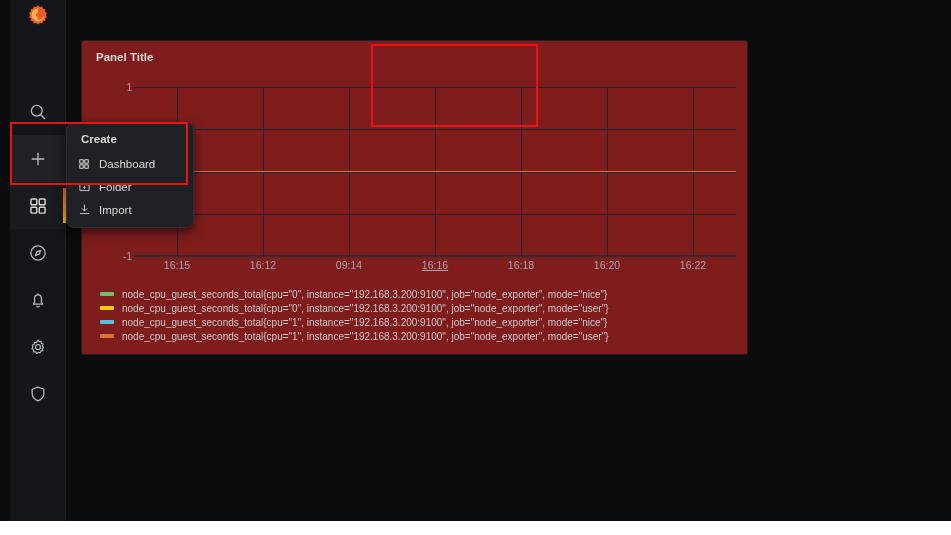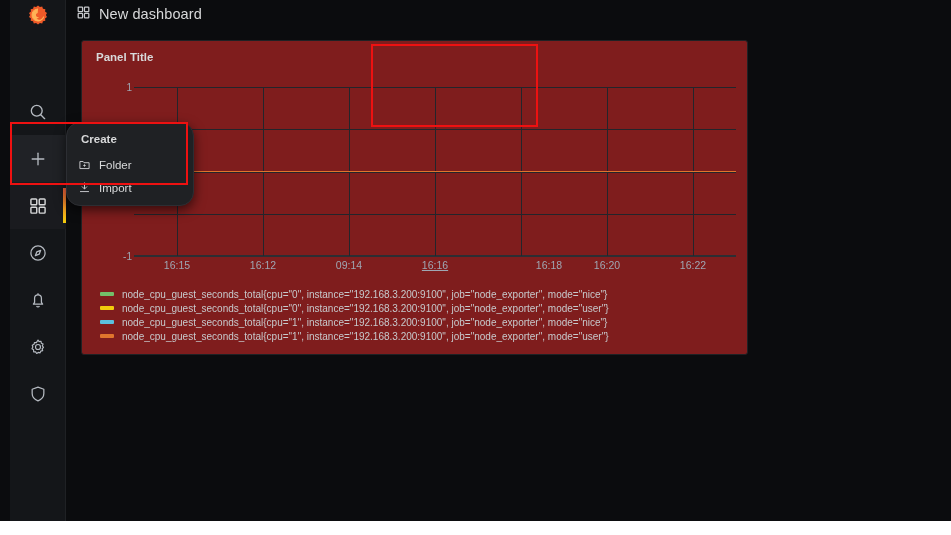--- a/index.html
+++ b/index.html
@@ -85,21 +85,21 @@
     height: 14px; font-size: 10px; color: #c7c9cc;
     white-space: nowrap;
   }
   .swatch { width: 14px; height: 4px; border-radius: 1px; flex: none; margin-left: 4px; }
   
   #dropdown {
     position: absolute; left: 66px; top: 122px;
     width: 128px;
     background: #1f2124;
     border: 1px solid #2c2e33;
-    border-radius: 14px;
+    border-radius: 8px;
     box-shadow: 0 4px 12px rgba(0,0,0,.6);
     padding: 4px 0 6px 0;
     z-index: 40;
   }
   #dropdown-header {
     font-size: 11.5px; font-weight: bold; color: #d8d9da;
     padding: 6px 0 8px 14px;
   }
   .menu-item {
     display: flex; align-items: center; gap: 8px;
@@ -190,31 +190,20 @@
       <span>
         <svg width="20" height="20" viewBox="0 0 24 24" fill="none" stroke="#b5bac1" stroke-width="1.5">
           <path d="M12 3.8 19 6.3v5.2c0 4.2-3 7.2-7 8.7-4-1.5-7-4.5-7-8.7V6.3Z" stroke-linejoin="round"></path>
         </svg>
       </span>
     </div>
   </div>
 
   <div id="content">
 
-    <div id="topbar">
-      <span>
-        <svg width="15" height="15" viewBox="0 0 24 24" fill="none" stroke="#c7c9cc" stroke-width="2">
-          <rect x="3.5" y="3.5" width="7" height="7" rx="1"></rect>
-            <rect x="13.5" y="3.5" width="7" height="7" rx="1"></rect>
-          <rect x="3.5" y="13.5" width="7" height="7" rx="1"></rect>
-            <rect x="13.5" y="13.5" width="7" height="7" rx="1"></rect>
-        </svg>
-      </span>
-      <span class="title">New dashboard</span>
-    </div>
 
     <div id="panel">
       <div id="panel-title">Panel Title</div>
 
       <div id="graph">
         <div id="yaxis">
             <div class="ylabel" style="top: 16px;">1</div>
             <div class="ylabel" style="top: 185px;">-1</div>
           </div>
         <div id="plot">
@@ -234,21 +223,21 @@
             <div class="series-line" style="top: 99.7px; background: rgb(115, 191, 105); z-index: 10;"></div>
             <div class="series-line" style="top: 99.7px; background: rgb(242, 204, 12); z-index: 11;"></div>
             <div class="series-line" style="top: 99.7px; background: rgb(91, 192, 222); z-index: 12;"></div>
             <div class="series-line" style="top: 99.7px; background: rgb(224, 117, 45); z-index: 13;"></div>
           </div>
         <div id="xaxis">
             <div class="xlabel" style="left: 7.14286%;">16:15</div>
             <div class="xlabel" style="left: 21.4286%;">16:12</div>
             <div class="xlabel" style="left: 35.7143%;">09:14</div>
             <div class="xlabel" style="left: 50%; text-decoration: underline;">16:16</div>
-            <div class="xlabel" style="left: 64.2857%; margin-left: 28px;">16:18</div>
+            <div class="xlabel" style="left: 64.2857%;">16:18</div>
             <div class="xlabel" style="left: 78.5714%;">16:20</div>
             <div class="xlabel" style="left: 92.8571%; text-align: center;">16:22</div>
           </div>
       </div>
 
       <div id="legend">
           <div class="legend-row">
             <span class="swatch" style="background: rgb(115, 191, 105);"></span>
             <span>node_cpu_guest_seconds_total{cpu="0", instance="192.168.3.200:9100", job="node_exporter", mode="nice"}</span>
           </div>
@@ -264,20 +253,31 @@
             <span class="swatch" style="background: rgb(224, 117, 45);"></span>
             <span>node_cpu_guest_seconds_total{cpu="1", instance="192.168.3.200:9100", job="node_exporter", mode="user"}</span>
           </div>
         </div>
     </div>
   </div>
 
   <div id="dropdown">
     <div id="dropdown-header">Create</div>
 
+    <div class="menu-item">
+      <span class="mi-icon">
+        <svg width="12" height="12" viewBox="0 0 24 24" fill="none" stroke="#d8d9da" stroke-width="2.2">
+          <rect x="3.5" y="3.5" width="7" height="7" rx="1"></rect>
+            <rect x="13.5" y="3.5" width="7" height="7" rx="1"></rect>
+          <rect x="3.5" y="13.5" width="7" height="7" rx="1"></rect>
+            <rect x="13.5" y="13.5" width="7" height="7" rx="1"></rect>
+        </svg>
+      </span>
+      <span>Dashboard</span>
+    </div>
 
     <div class="menu-item">
       <span class="mi-icon">
         <svg width="13" height="13" viewBox="0 0 24 24" fill="none" stroke="#c7c9cc" stroke-width="1.8">
           <path d="M3.5 6.5h6l1.6 2.2h9.4v10.8H3.5Z" stroke-linejoin="round"></path>
           <line x1="12" y1="11.6" x2="12" y2="16"></line>
             <line x1="9.8" y1="13.8" x2="14.2" y2="13.8"></line>
         </svg>
       </span>
       <span>Folder</span>

